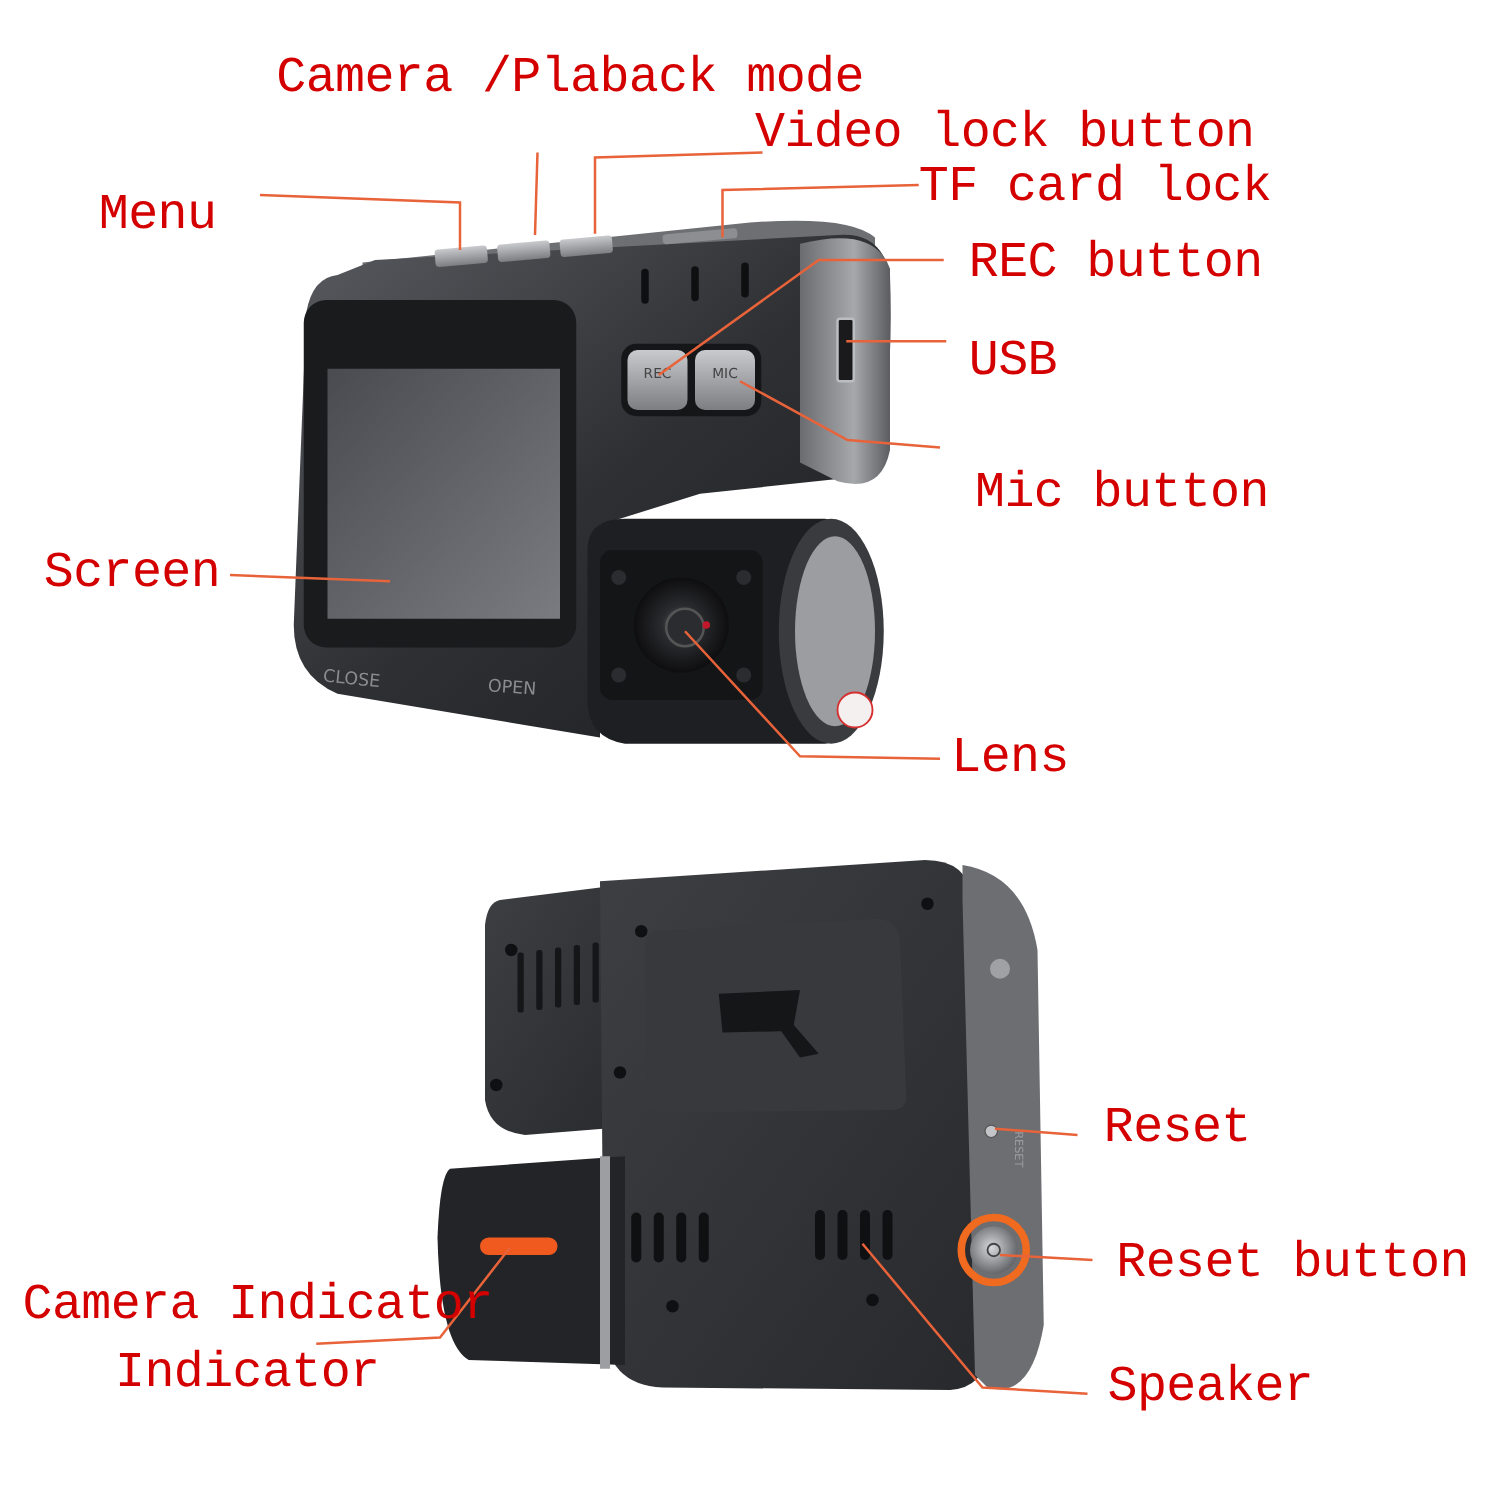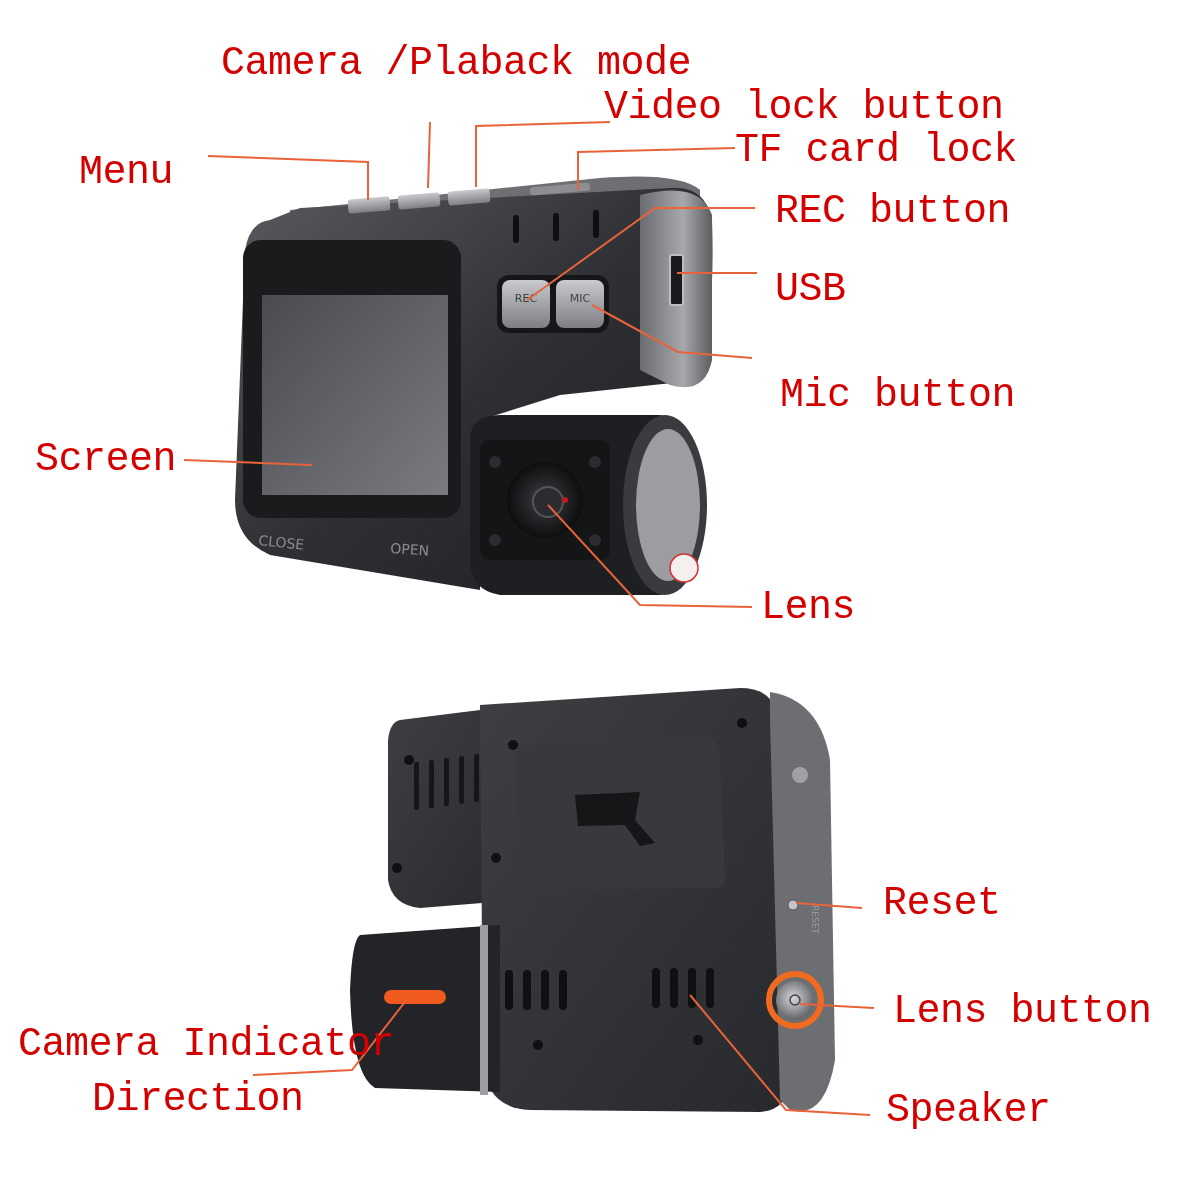--- a/index.html
+++ b/index.html
@@ -167,16 +167,16 @@
 <div class="label" style="left:604px;top:88px;">Video lock button</div>
 <div class="label" style="left:79px;top:129px;margin-top:24px;">Menu</div>
 <div class="label" style="left:735px;top:131px;">TF card lock</div>
 <div class="label" style="left:775px;top:192px;">REC button</div>
 <div class="label" style="left:775px;top:257px;margin-top:13px;">USB</div>
 <div class="label" style="left:780px;top:338px;margin-top:38px;">Mic button</div>
 <div class="label" style="left:35px;top:440px;">Screen</div>
 <div class="label" style="left:761px;top:588px;">Lens</div>
 
 <div class="label" style="left:883px;top:884px;">Reset</div>
-<div class="label" style="left:893px;top:992px;">Lens button</div>
+<div class="label" style="left:893px;top:992px;">Reset button</div>
 <div class="label" style="left:18px;top:1025px;">Camera Indicator</div>
-<div class="label" style="left:92px;top:1080px;">Direction</div>
+<div class="label" style="left:92px;top:1080px;">Indicator</div>
 <div class="label" style="left:886px;top:1091px;text-align:right;">Speaker</div>
 
 </body></html>

